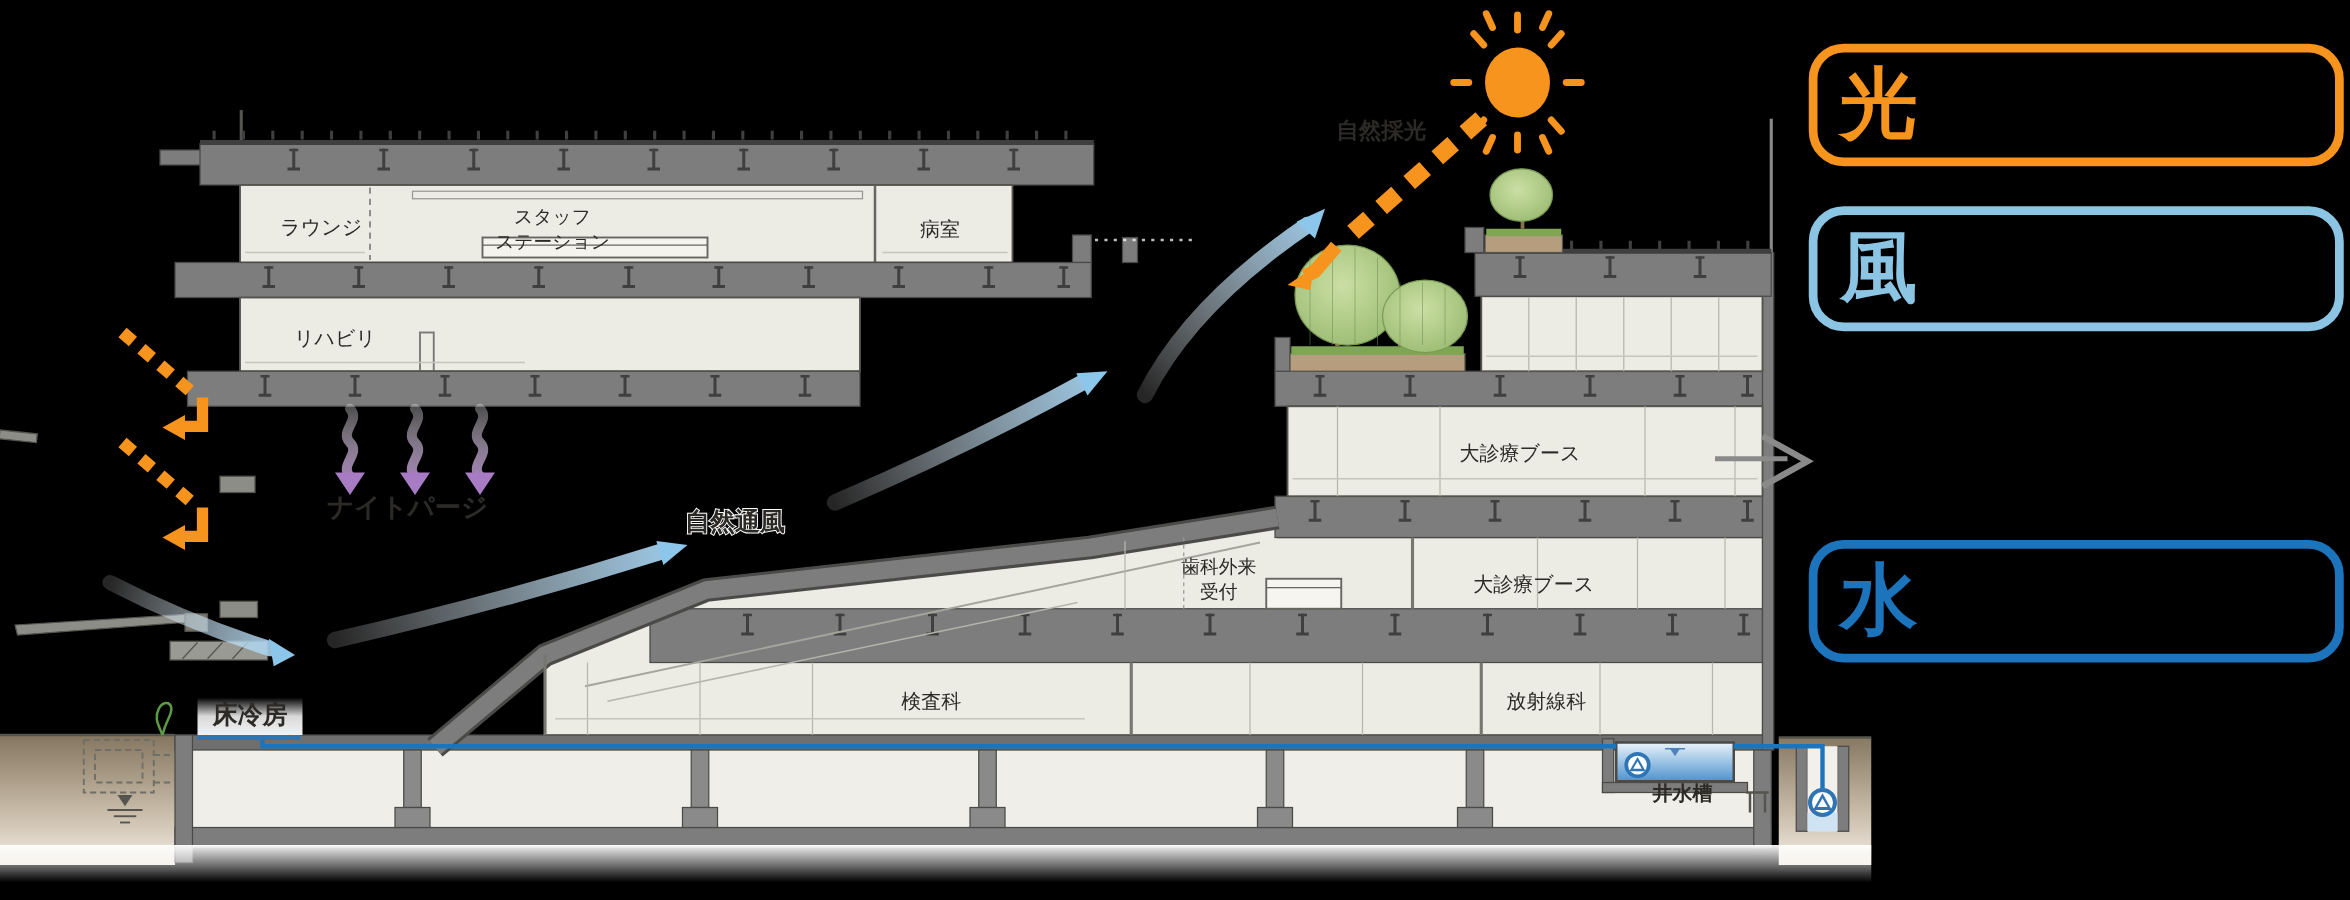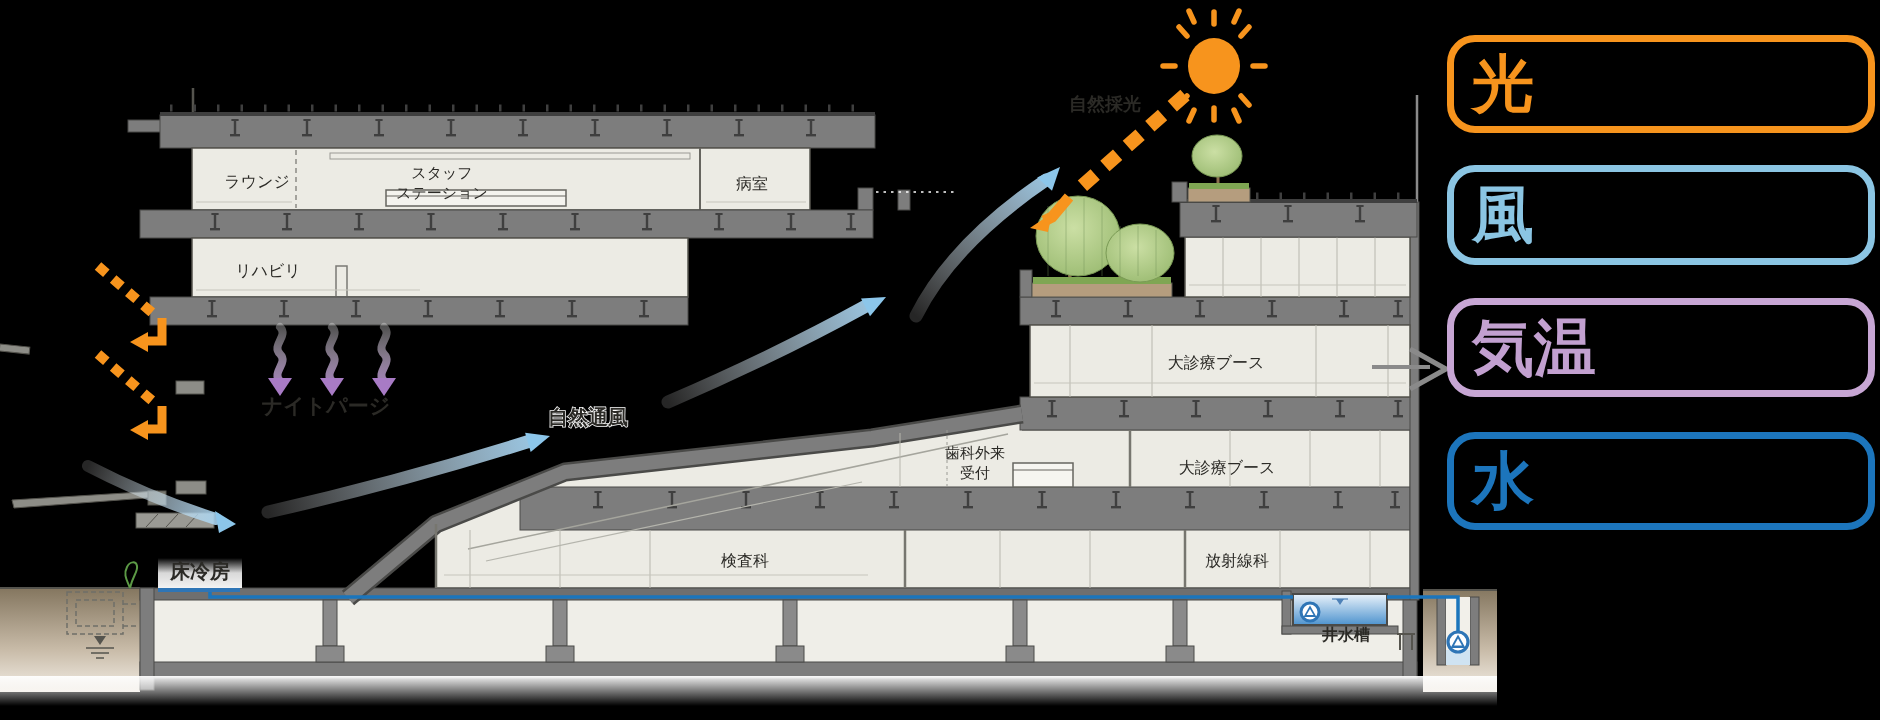--- a/index.html
+++ b/index.html
@@ -429,20 +429,17 @@
     <text class="ann" x="1346" y="640" font-size="16" fill="#2E75B6">井水槽</text>
   </g>
 </svg>
 
 <div class="legend legend-light">
   <span>光</span>
 </div>
 <div class="legend legend-wind">
   <span>風</span>
 </div>
-<div class="legend legend-temp">
-  <span>気温</span>
-</div>
 <div class="legend legend-water">
   <span>水</span>
 </div>
 
 </div>
 
 </body></html>

